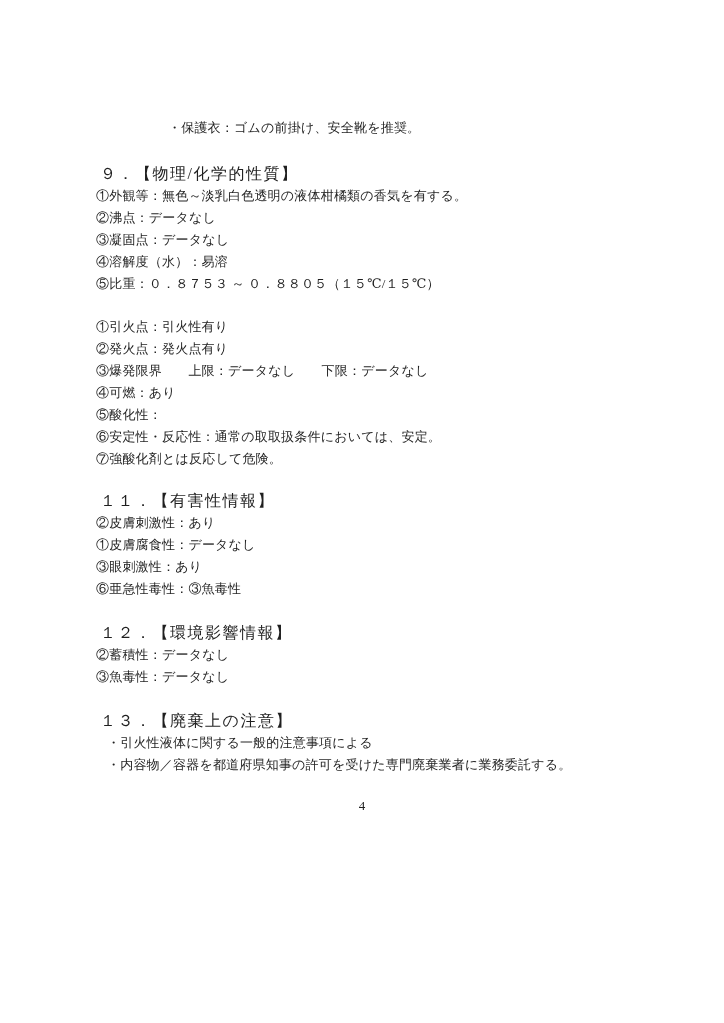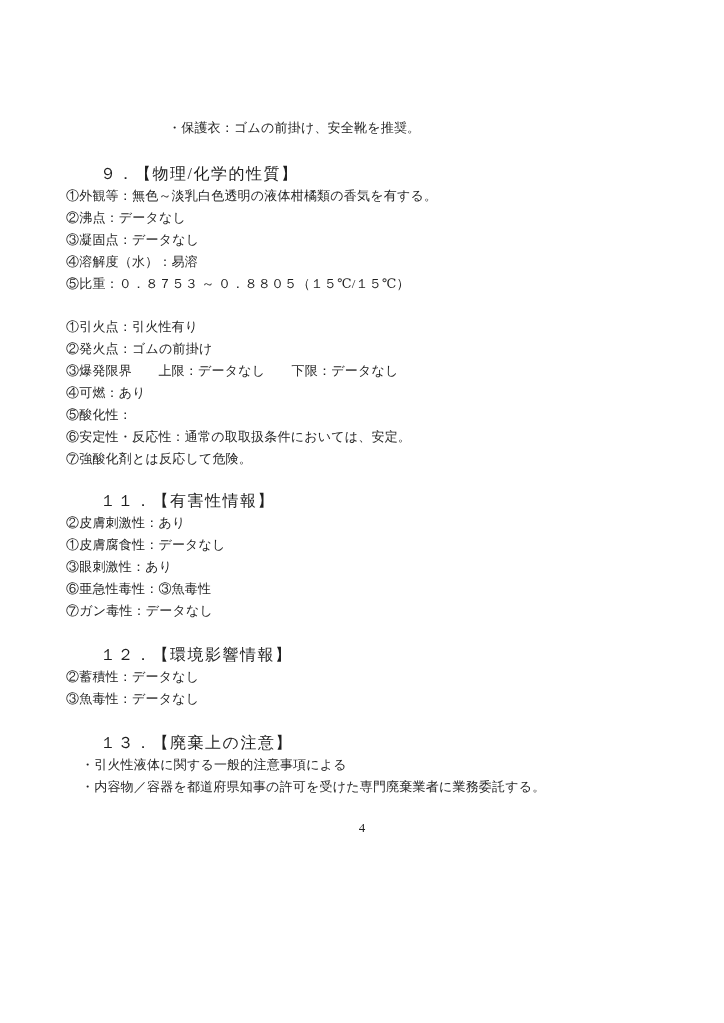--- a/index.html
+++ b/index.html
@@ -35,24 +35,24 @@
   .heading {
     margin: 0;
     padding-left: 100px;
     font-size: 16px;
     font-weight: normal;
     line-height: 22px;
     letter-spacing: 1.5px;
     white-space: pre;
   }
   .item {
-    padding-left: 66px;
+    padding-left: 96px;
   }
   .sec-disposal .item {
-    padding-left: 81px;
+    padding-left: 107px;
   }
   .pagenum {
     margin-top: 19px;
     text-align: center;
     font-size: 13px;
     line-height: 22px;
   }
 </style>
 </head>
 <body>
@@ -66,35 +66,34 @@
       <h2 class="heading">９．【物理/化学的性質】</h2>
       <div class="line item">①外観等：無色～淡乳白色透明の液体柑橘類の香気を有する。</div>
       <div class="line item">②沸点：データなし</div>
       <div class="line item">③凝固点：データなし</div>
       <div class="line item">④溶解度（水）：易溶</div>
       <div class="line item">⑤比重：０．８７５３ ～ ０．８８０５（１５℃/１５℃）</div>
     </section>
 
     <section class="sec" style="margin-top:21px">
       <div class="line item">①引火点：引火性有り</div>
-      <div class="line item">②発火点：ゴムの前掛け</div>
+      <div class="line item">②発火点：発火点有り</div>
       <div class="line item">③爆発限界　　上限：データなし　　下限：データなし</div>
       <div class="line item">④可燃：あり</div>
       <div class="line item">⑤酸化性：</div>
       <div class="line item">⑥安定性・反応性：通常の取取扱条件においては、安定。</div>
       <div class="line item">⑦強酸化剤とは反応して危険。</div>
     </section>
 
     <section class="sec" style="margin-top:20px">
       <h2 class="heading">１１．【有害性情報】</h2>
       <div class="line item">②皮膚刺激性：あり</div>
       <div class="line item">①皮膚腐食性：データなし</div>
       <div class="line item">③眼刺激性：あり</div>
       <div class="line item">⑥亜急性毒性：③魚毒性</div>
-      <div class="line item">⑦ガン毒性：データなし</div>
     </section>
 
     <section class="sec" style="margin-top:22px">
       <h2 class="heading">１２．【環境影響情報】</h2>
       <div class="line item">②蓄積性：データなし</div>
       <div class="line item">③魚毒性：データなし</div>
     </section>
 
     <section class="sec sec-disposal" style="margin-top:22px">
       <h2 class="heading">１３．【廃棄上の注意】</h2>

